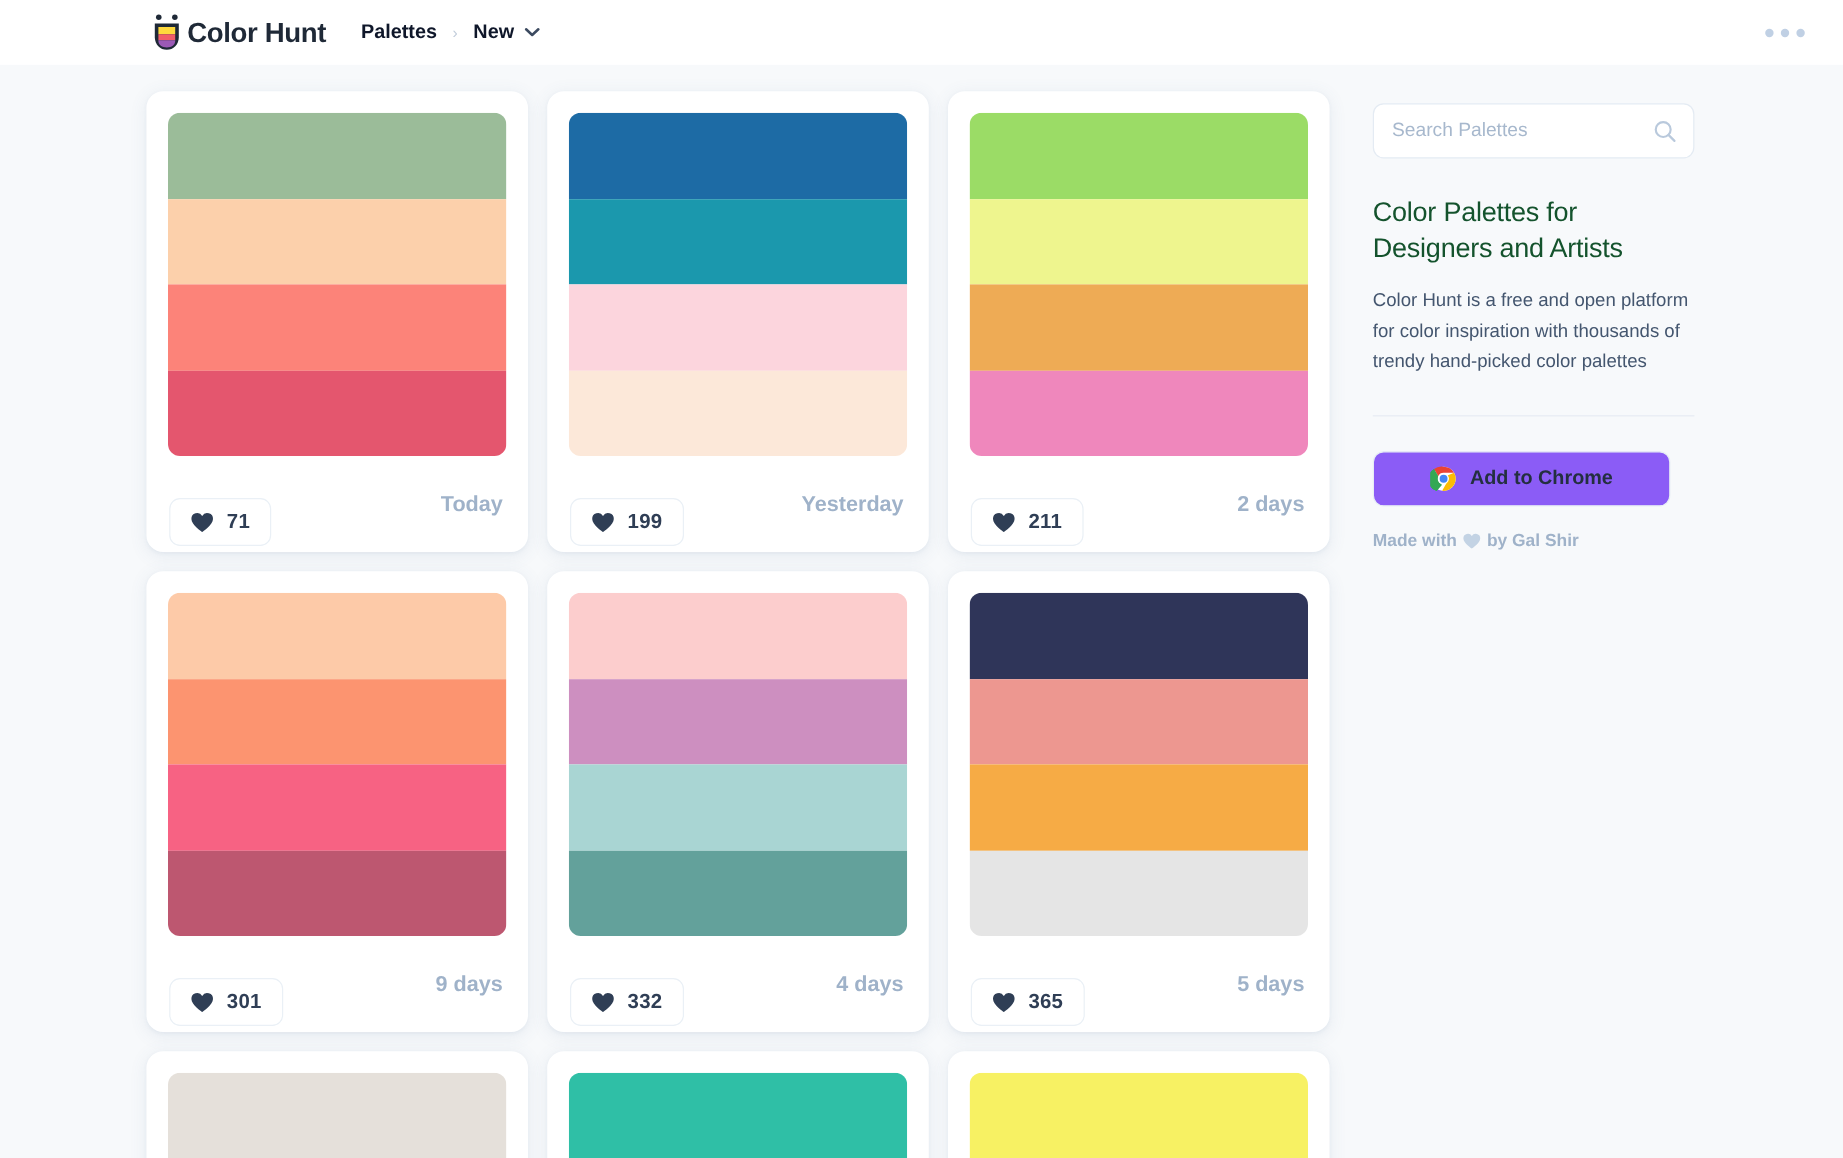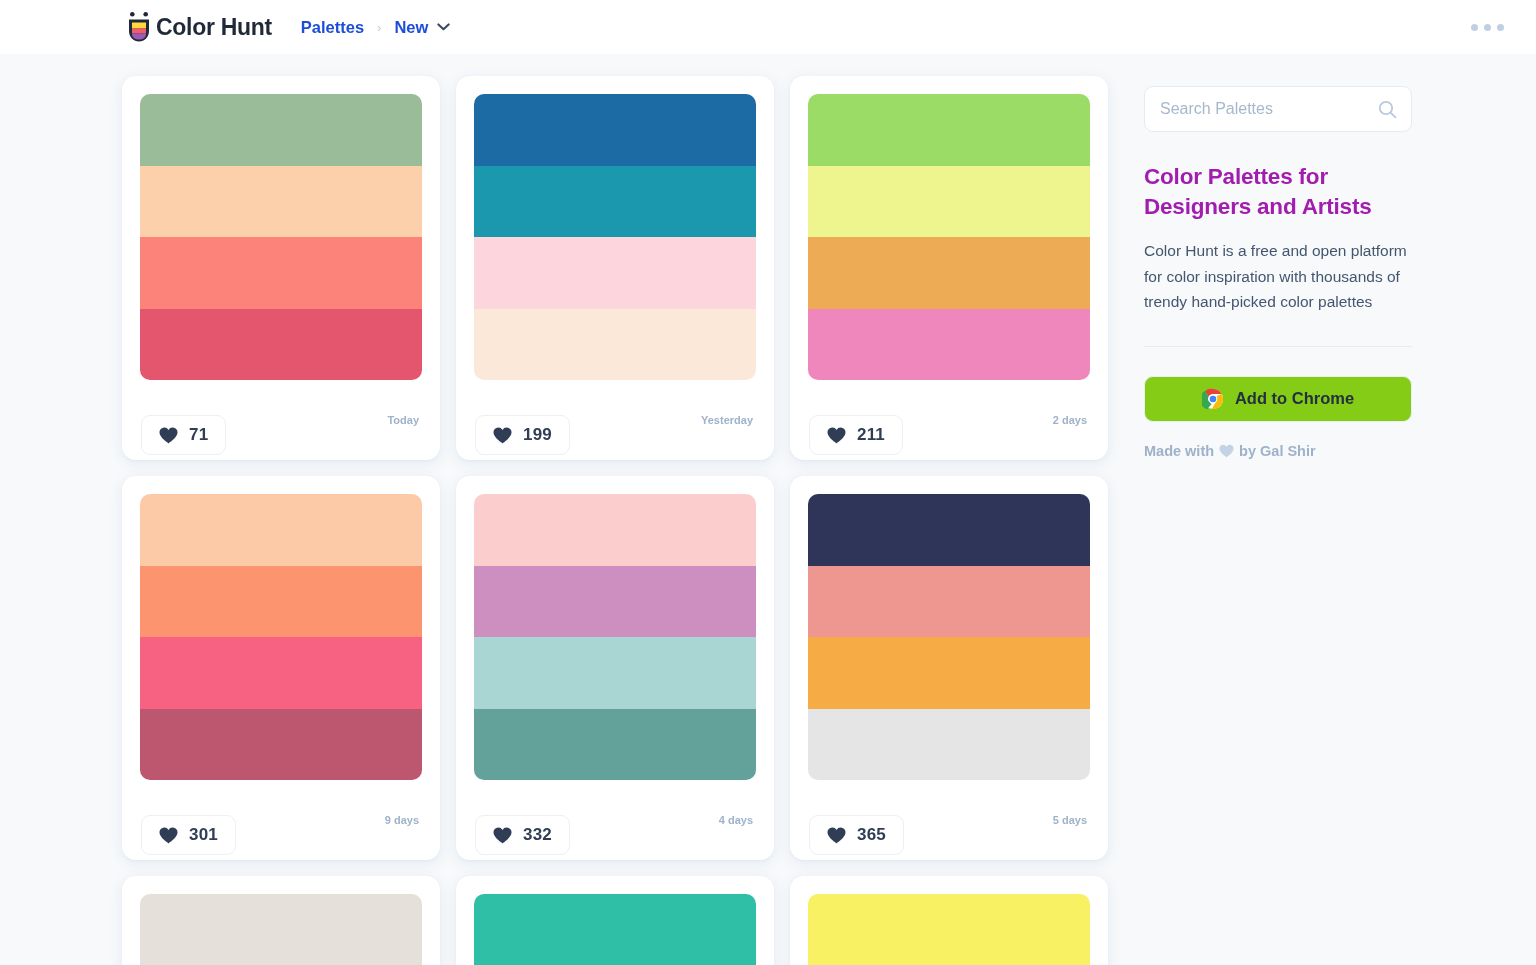--- a/index.html
+++ b/index.html
@@ -52,21 +52,21 @@
   .breadcrumb {
     display: flex;
     align-items: center;
     gap: 13px;
     margin-left: 29px;
   }
 
   .crumb {
     font-size: 16.5px;
     font-weight: 600;
-    color: #1d4ed8;
+    color: #0f172a;
     cursor: pointer;
     white-space: nowrap;
   }
 
   .crumb-sep {
     color: #c2cddb;
     font-size: 13px;
     line-height: 1;
     user-select: none;
   }
@@ -158,21 +158,21 @@
   .heart-ico { width: 19px; height: 17px; display: block; }
 
   .like-count {
     font-size: 17px;
     font-weight: 600;
     color: #2f3e55;
     letter-spacing: 0.2px;
   }
 
   .age {
-    font-size: 11px;
+    font-size: 18px;
     font-weight: 600;
     color: #9fb2c9;
     padding-right: 2px;
     white-space: nowrap;
   }
 
   
   .sidebar {
     width: 414px;
     flex: none;
@@ -197,23 +197,23 @@
     font-family: inherit;
     font-size: 16px;
     color: #a21caf;
     background: transparent;
   }
   .search input::placeholder { color: #a7b8cd; }
   .search-ico { width: 19px; height: 19px; flex: none; display: block; }
 
   .side-title {
     font-size: 22.5px;
-    font-weight: 700;
+    font-weight: 400;
     line-height: 30px;
-    color: #a21caf;
+    color: #14532d;
     letter-spacing: -0.2px;
     max-width: 250px;
     margin-bottom: 16px;
   }
 
   .side-desc {
     font-size: 15.5px;
     line-height: 25.5px;
     color: #44566f;
     max-width: 272px;
@@ -228,23 +228,23 @@
 
   .ext-text {
     font-size: 15.5px;
     line-height: 25.5px;
     color: #44566f;
     max-width: 268px;
     margin-bottom: 22px;
   }
 
   .chrome-btn {
-    width: 268px;
+    width: 248px;
     height: 46px;
-    background: #84cc16;
+    background: #8b5cf6;
     border: 1px solid #e7eef5;
     border-radius: 9px;
     display: flex;
     align-items: center;
     justify-content: center;
     gap: 11px;
     cursor: pointer;
     margin-bottom: 21px;
   }
   .chrome-ico { width: 22px; height: 22px; display: block; }

